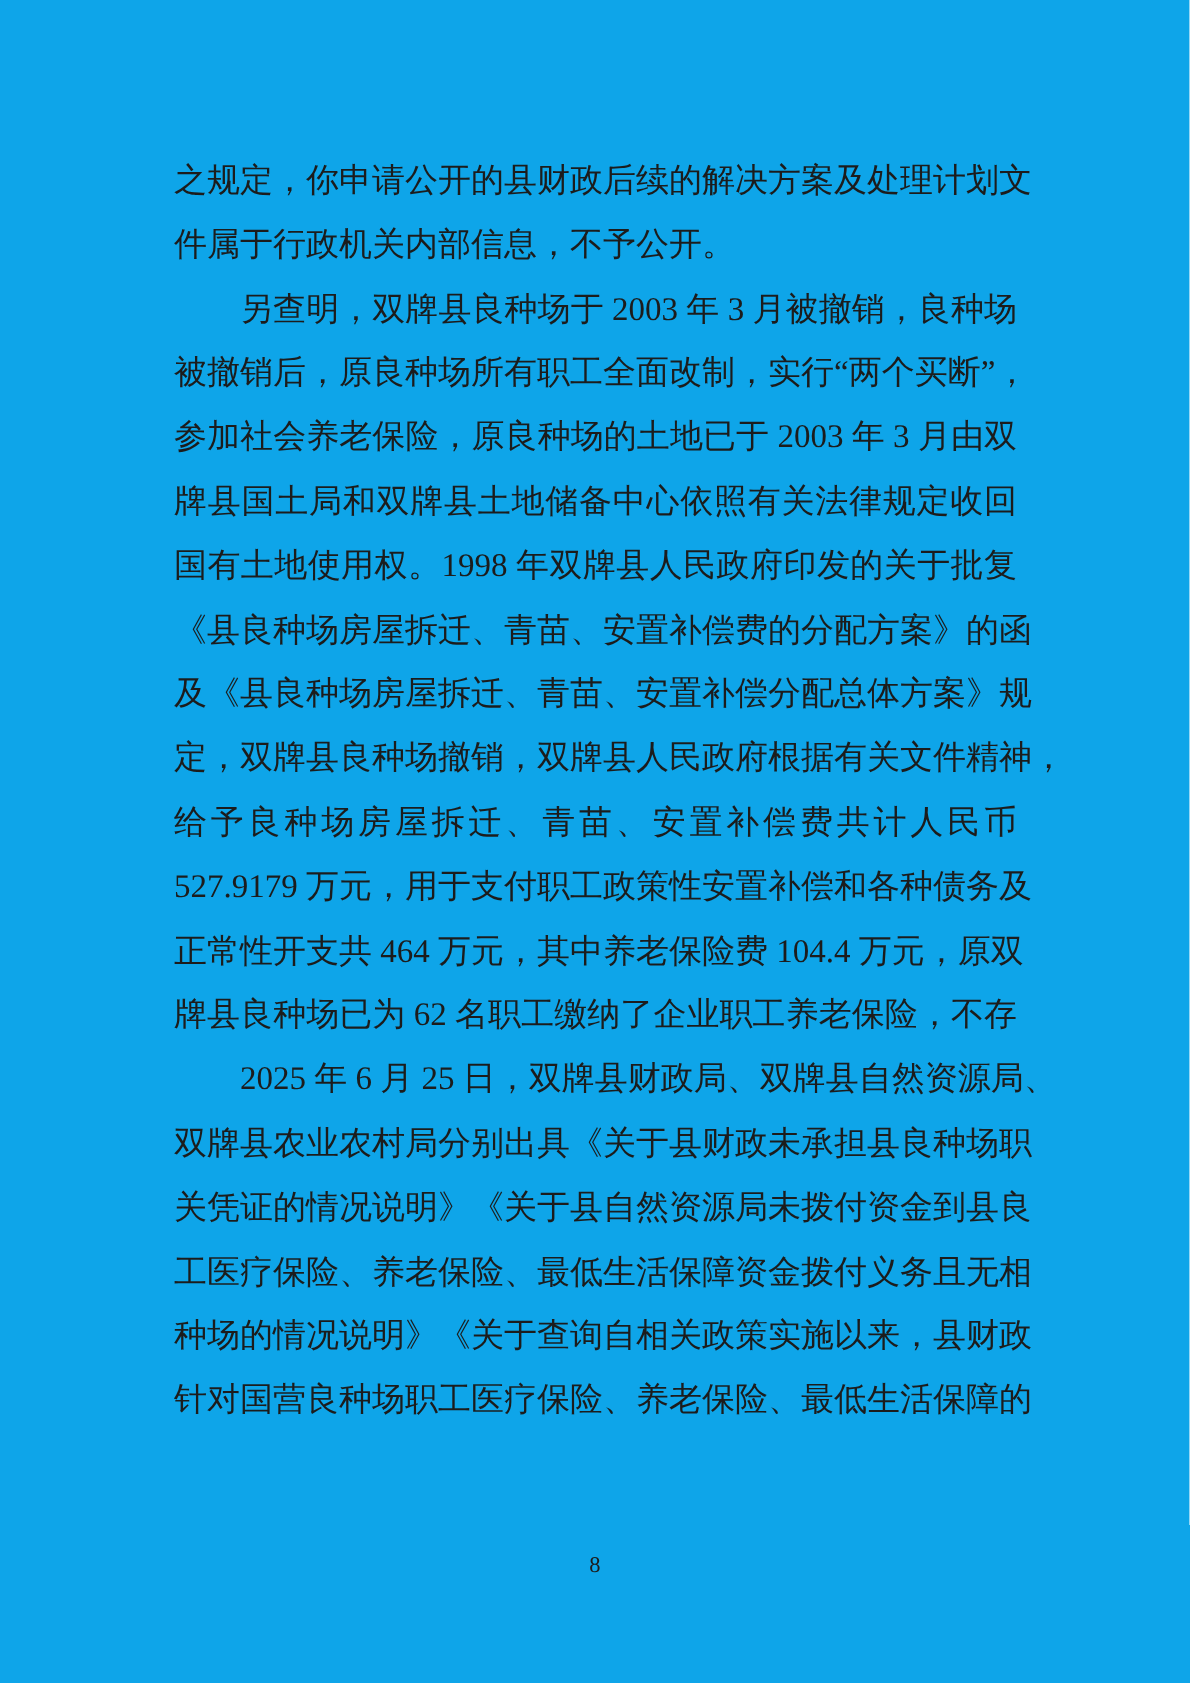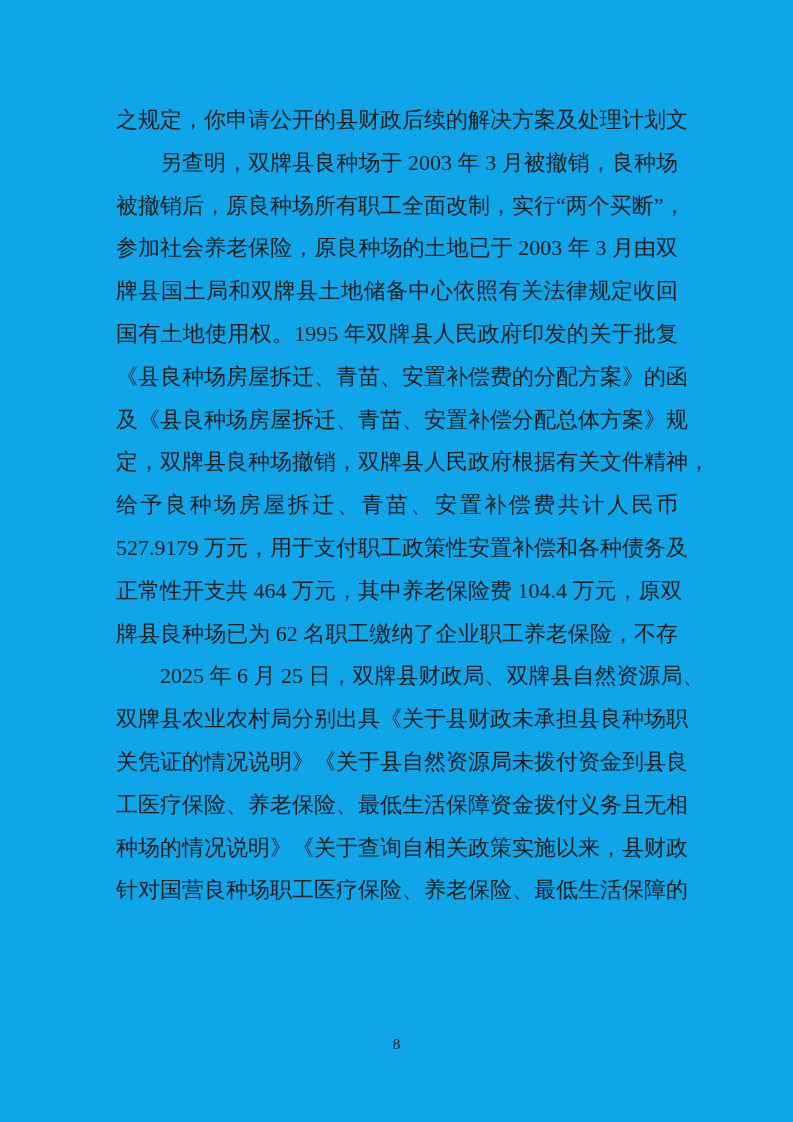--- a/index.html
+++ b/index.html
@@ -50,25 +50,26 @@
     line-height: 20px;
     color: #1c1c1c;
   }
 </style>
 </head>
 <body>
 
 <div class="page">
   <div class="doc-body">
     <div class="line">之规定，你申请公开的县财政后续的解决方案及处理计划文</div>
+    <div class="line para-end">件属于行政机关内部信息，不予公开。</div>
     <div class="line indent">另查明，双牌县良种场于 2003 年 3 月被撤销，良种场</div>
     <div class="line">被撤销后，原良种场所有职工全面改制，实行“两个买断”，</div>
     <div class="line">参加社会养老保险，原良种场的土地已于 2003 年 3 月由双</div>
     <div class="line">牌县国土局和双牌县土地储备中心依照有关法律规定收回</div>
-    <div class="line">国有土地使用权。1995 年双牌县人民政府印发的关于批复</div>
+    <div class="line">国有土地使用权。1998 年双牌县人民政府印发的关于批复</div>
     <div class="line">《县良种场房屋拆迁、青苗、安置补偿费的分配方案》的函</div>
     <div class="line">及《县良种场房屋拆迁、青苗、安置补偿分配总体方案》规</div>
     <div class="line">定，双牌县良种场撤销，双牌县人民政府根据有关文件精神，</div>
     <div class="line">给予良种场房屋拆迁、青苗、安置补偿费共计人民币</div>
     <div class="line">527.9179 万元，用于支付职工政策性安置补偿和各种债务及</div>
     <div class="line">正常性开支共 464 万元，其中养老保险费 104.4 万元，原双</div>
     <div class="line">牌县良种场已为 62 名职工缴纳了企业职工养老保险，不存</div>
     <div class="line indent">2025 年 6 月 25 日，双牌县财政局、双牌县自然资源局、</div>
     <div class="line">双牌县农业农村局分别出具《关于县财政未承担县良种场职</div>
     <div class="line">关凭证的情况说明》《关于县自然资源局未拨付资金到县良</div>

